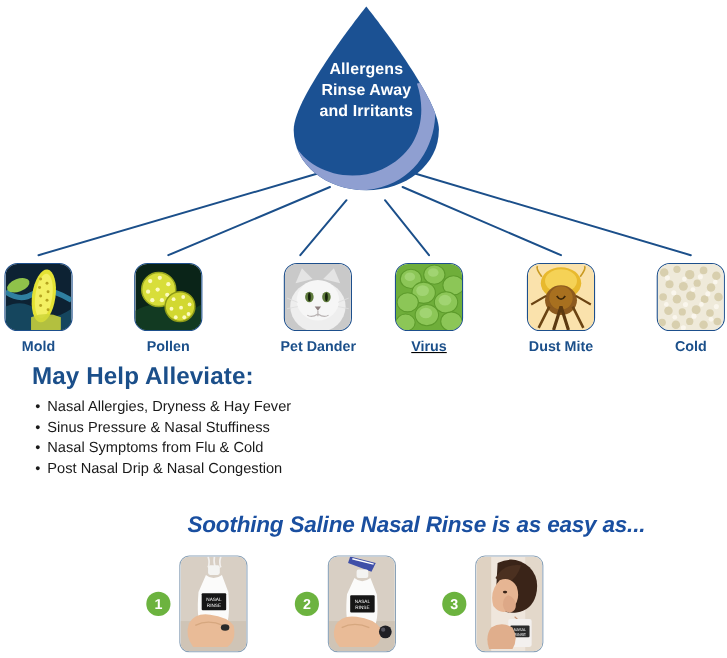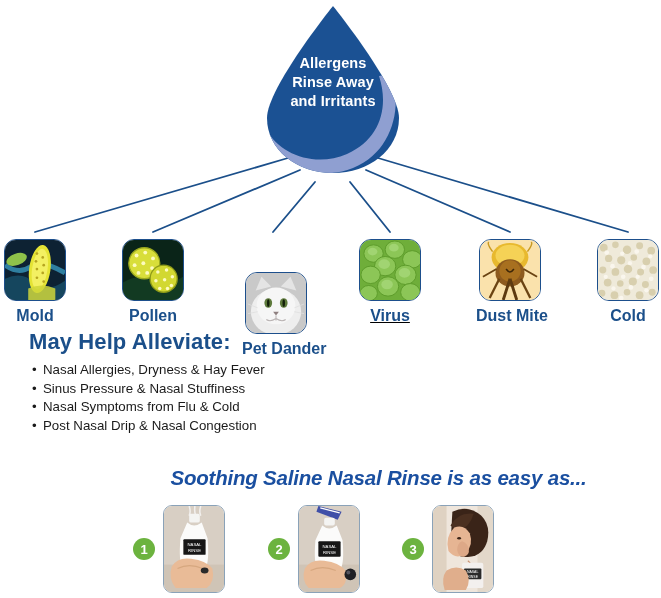--- a/index.html
+++ b/index.html
@@ -64,21 +64,21 @@
     border-radius: 12px;
     border: 1.5px solid #1d4f8c;
     box-sizing: border-box;
     overflow: hidden;
     position: relative;
   }
   .allergen .thumb svg { display: block; width: 100%; height: 100%; }
   .allergen .cap {
     margin-top: 6px;
     color: #1b4f8a;
-    font-size: 16px;
+    font-size: 13px;
     font-weight: bold;
     white-space: nowrap;
   }
 
   
   #alleviate-heading {
     position: absolute;
     left: 29px;
     top: 329px;
     color: #1b4f8a;
@@ -242,21 +242,21 @@
             <circle cx="50" cy="47" r="1.8"></circle>
           <circle cx="38" cy="50" r="1.8"></circle>
             <circle cx="46" cy="50" r="1.8"></circle>
         </g>
       </g>
     </svg>
   </div>
   <div class="cap">Pollen</div>
 </div>
 
-<div class="allergen" style="left:242px;margin-top:33px;">
+<div class="allergen" style="left:255px;">
   <div class="thumb">
     <svg viewBox="0 0 62 62" preserveAspectRatio="none">
       <rect width="62" height="62" fill="#c9c9c9"></rect>
       <ellipse cx="31" cy="40" rx="26" ry="24" fill="#eeeeee"></ellipse>
       <path d="M10 18 L16 4 L26 14 Z" fill="#e4e4e4"></path>
       <path d="M52 18 L46 4 L36 14 Z" fill="#e4e4e4"></path>
       <ellipse cx="31" cy="34" rx="20" ry="19" fill="#f6f6f6"></ellipse>
       <ellipse cx="23" cy="31" rx="4" ry="5" fill="#5e7a3c"></ellipse>
       <ellipse cx="39" cy="31" rx="4" ry="5" fill="#5e7a3c"></ellipse>
       <ellipse cx="23" cy="31" rx="1.3" ry="4" fill="#14200a"></ellipse>

